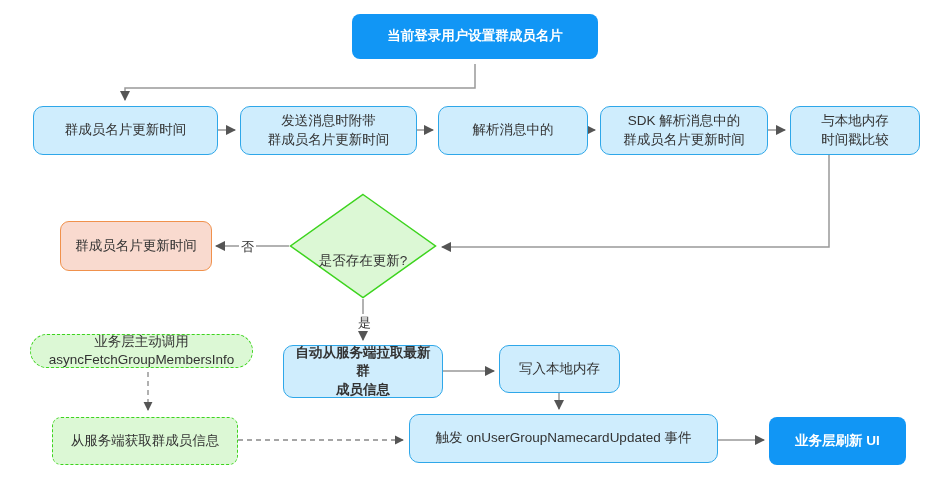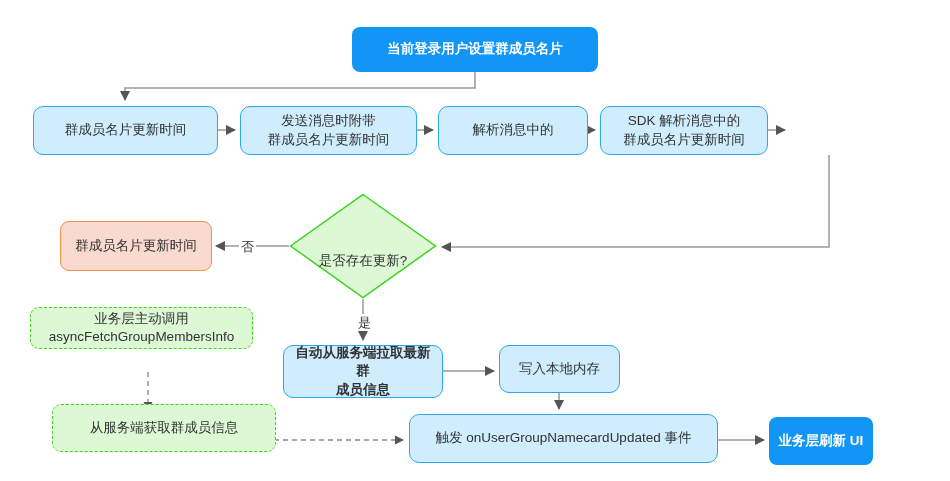--- a/index.html
+++ b/index.html
@@ -18,34 +18,34 @@
   .dashed-green{background:#DCF8D5;border:1.5px dashed #3DD41E;border-radius:9px;}
   .terminal-orange{background:#F9DACF;border:1.5px solid #F0914C;border-radius:9px;}
   .decision{background:transparent;border:none;padding:0;}
   .decision svg{position:absolute;left:0;top:0;}
   .decision .diamond-label{position:relative;z-index:1;margin-top:30px;}
   .edge-label{
     position:absolute;z-index:2;background:#fff;color:#333;font-size:13px;
     padding:0 2px;line-height:17px;
   }
   
-  #node-start        {left:352px;top:27px; width:246px;height:45px;}
+  #node-start        {left:352px;top:14px; width:246px;height:45px;}
   #node-server-update{left:33px; top:106px;width:185px;height:49px;}
   #node-send-msg     {left:240px;top:106px;width:177px;height:49px;}
   #node-receive-msg  {left:438px;top:106px;width:150px;height:49px;}
   #node-sdk-parse    {left:600px;top:106px;width:168px;height:49px;}
   #node-compare      {left:790px;top:106px;width:130px;height:49px;}
   #node-decision     {left:289px;top:193px;width:148px;height:106px;}
   #node-keep-local   {left:60px; top:221px;width:152px;height:50px;}
   #node-auto-fetch   {left:283px;top:345px;width:160px;height:53px;font-weight:bold;}
   #node-write-local  {left:499px;top:345px;width:121px;height:48px;}
   #node-trigger      {left:409px;top:414px;width:309px;height:49px;}
-  #node-refresh-ui   {left:769px;top:417px;width:104px;height:48px;}
-  #node-manual-call  {left:30px; top:307px;width:223px;height:42px;}
-  #node-fetch-server {left:52px; top:404px;width:224px;height:48px;}
+  #node-refresh-ui   {left:769px;top:417px;width:137px;height:48px;}
+  #node-manual-call  {left:30px; top:334px;width:223px;height:34px;border-radius:18px;}
+  #node-fetch-server {left:52px; top:417px;width:186px;height:48px;}
   #label-no {left:239px;top:238px;}
   #label-yes{left:356px;top:314px;}
 </style>
 </head>
 <body>
 
 <div class="canvas">
 
   <svg id="edges" viewBox="0 0 950 481" xmlns="http://www.w3.org/2000/svg">
     <defs>
@@ -77,20 +77,22 @@
   <div class="node process" id="node-server-update">群成员名片更新时间</div>
 
   <div class="node process" id="node-send-msg">发送消息时附带
 群成员名片更新时间</div>
 
   <div class="node process" id="node-receive-msg">解析消息中的</div>
 
   <div class="node process" id="node-sdk-parse">SDK 解析消息中的
 群成员名片更新时间</div>
 
+  <div class="node process" id="node-compare">与本地内存
+时间戳比较</div>
 
   <div class="node decision" id="node-decision">
     <svg width="148" height="106" viewBox="0 0 148 106">
       <polygon points="74,1.5 146.5,53 74,104.5 1.5,53" fill="#DCF8D5" stroke="#3DD41E" stroke-width="1.5"></polygon>
     </svg>
     <span class="diamond-label">是否存在更新?</span>
   </div>
 
   <div class="node terminal-orange" id="node-keep-local">群成员名片更新时间</div>
 

